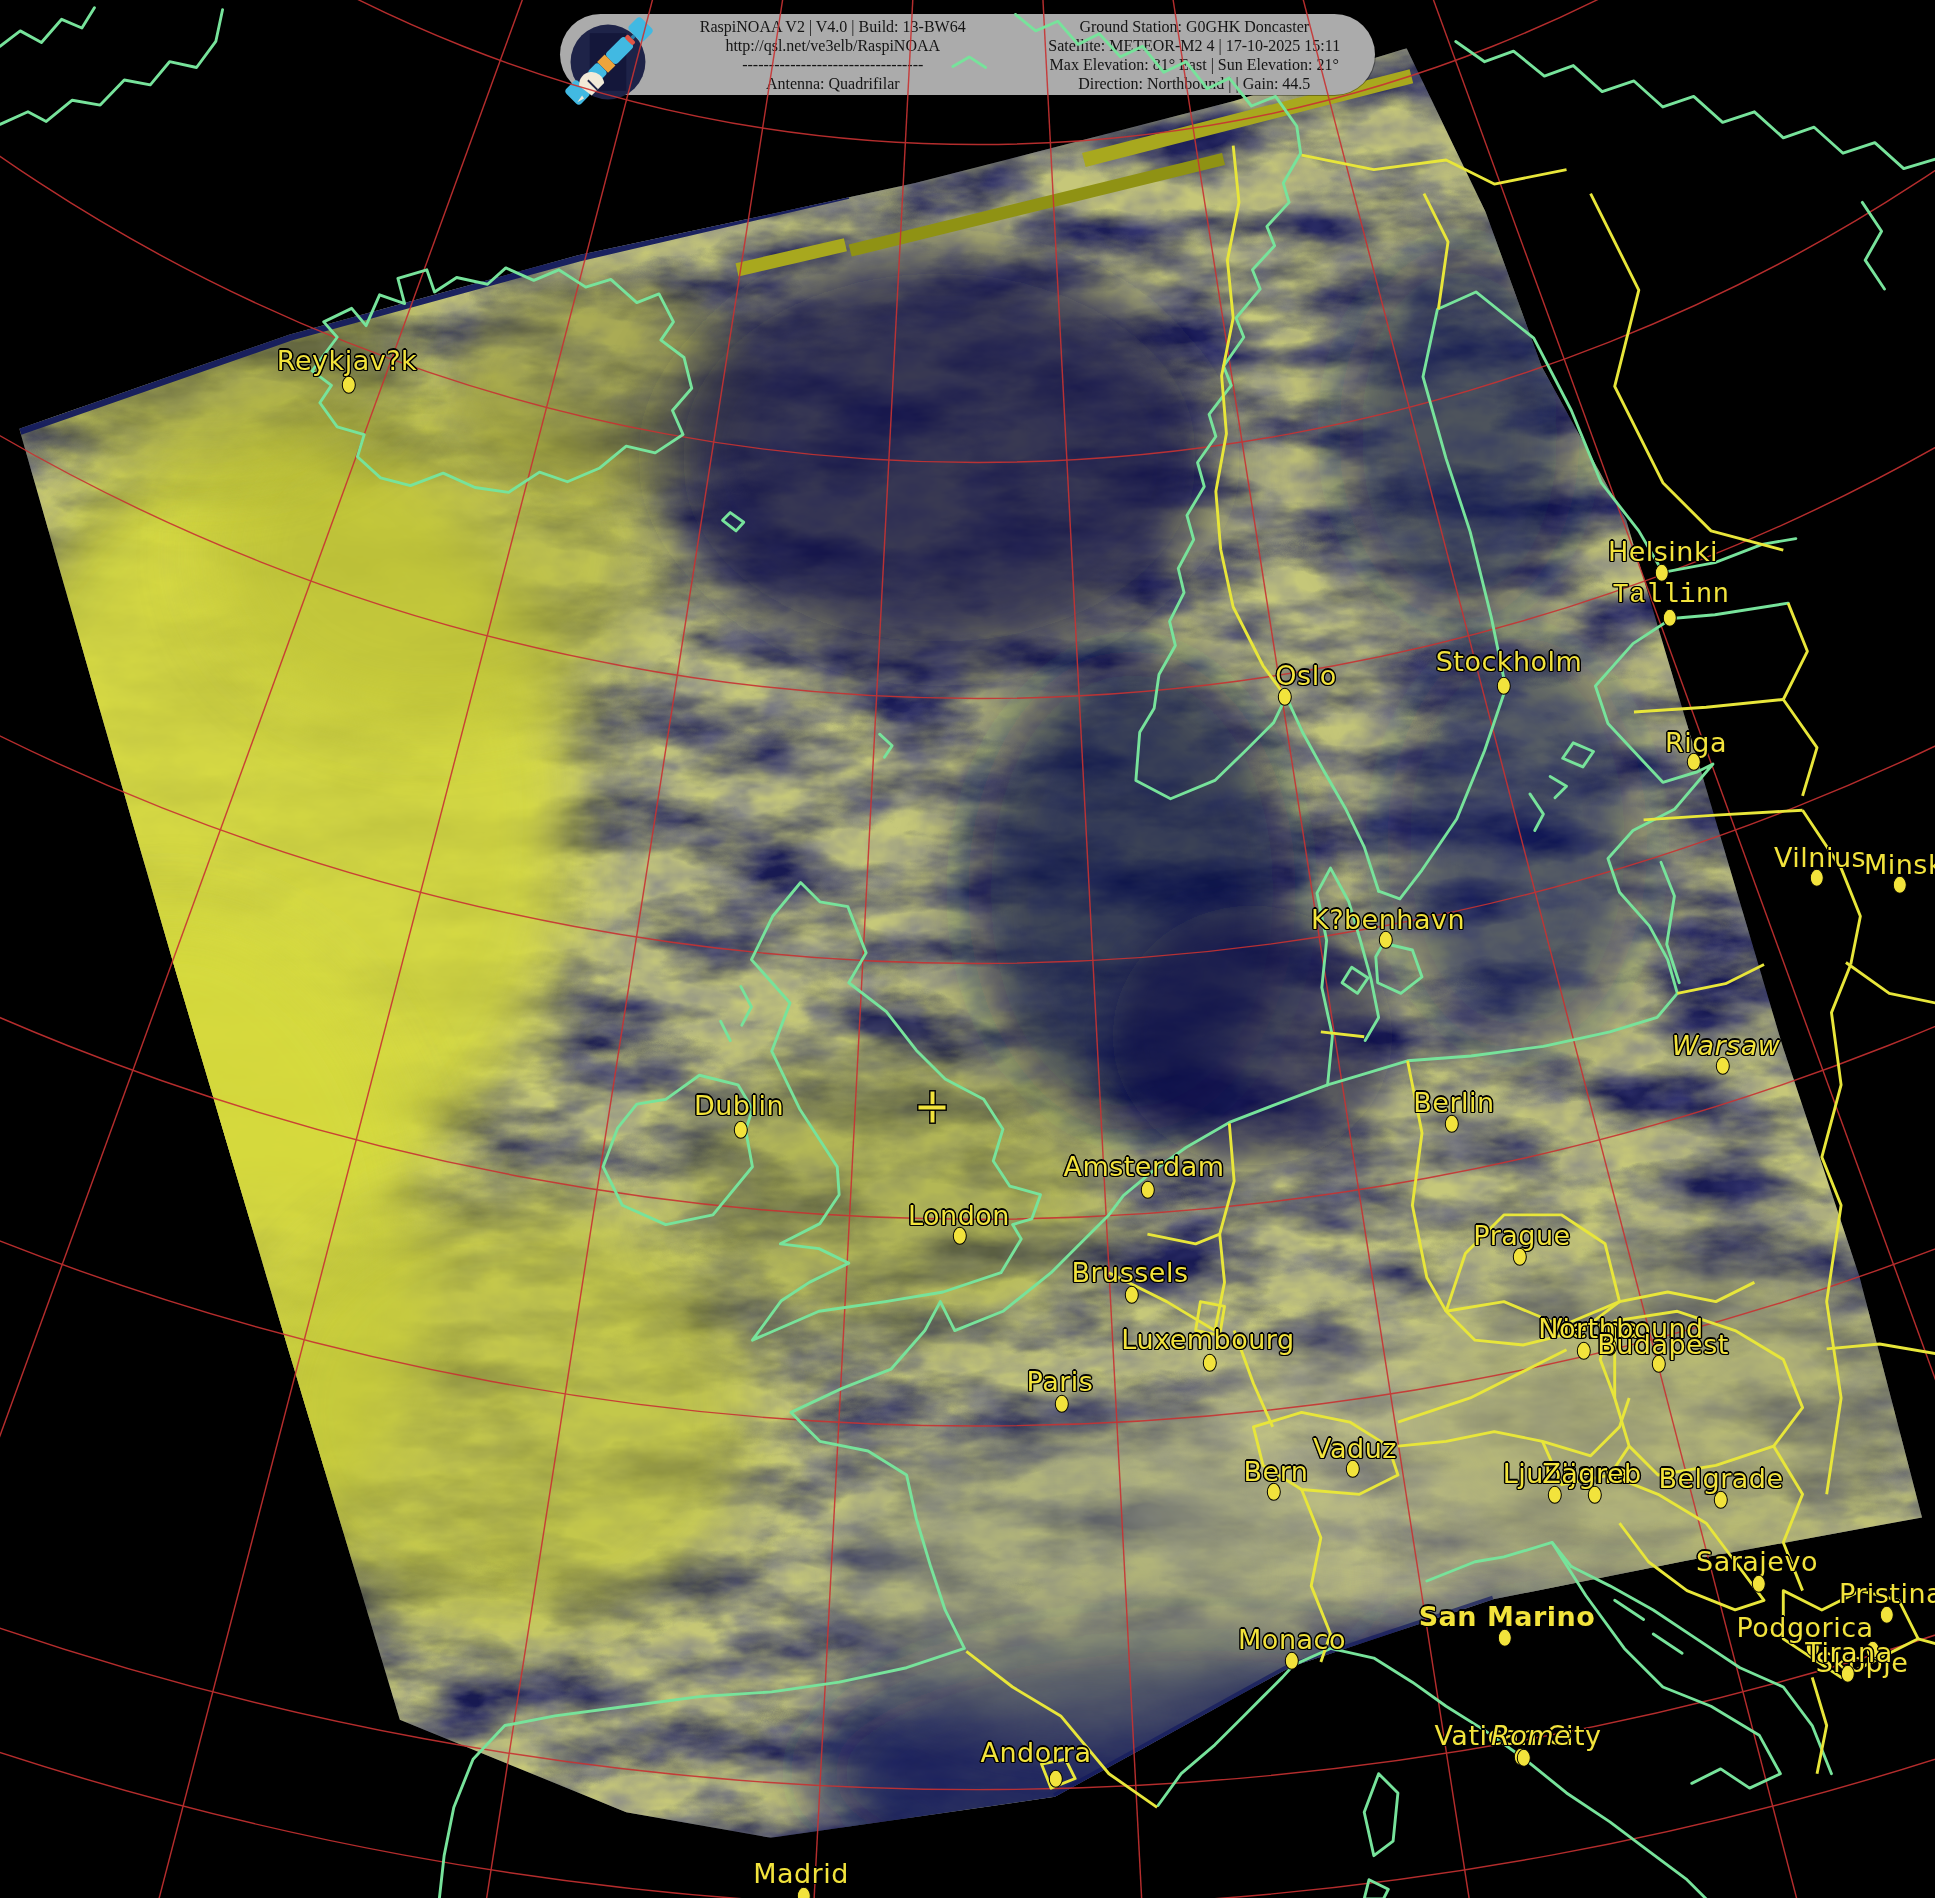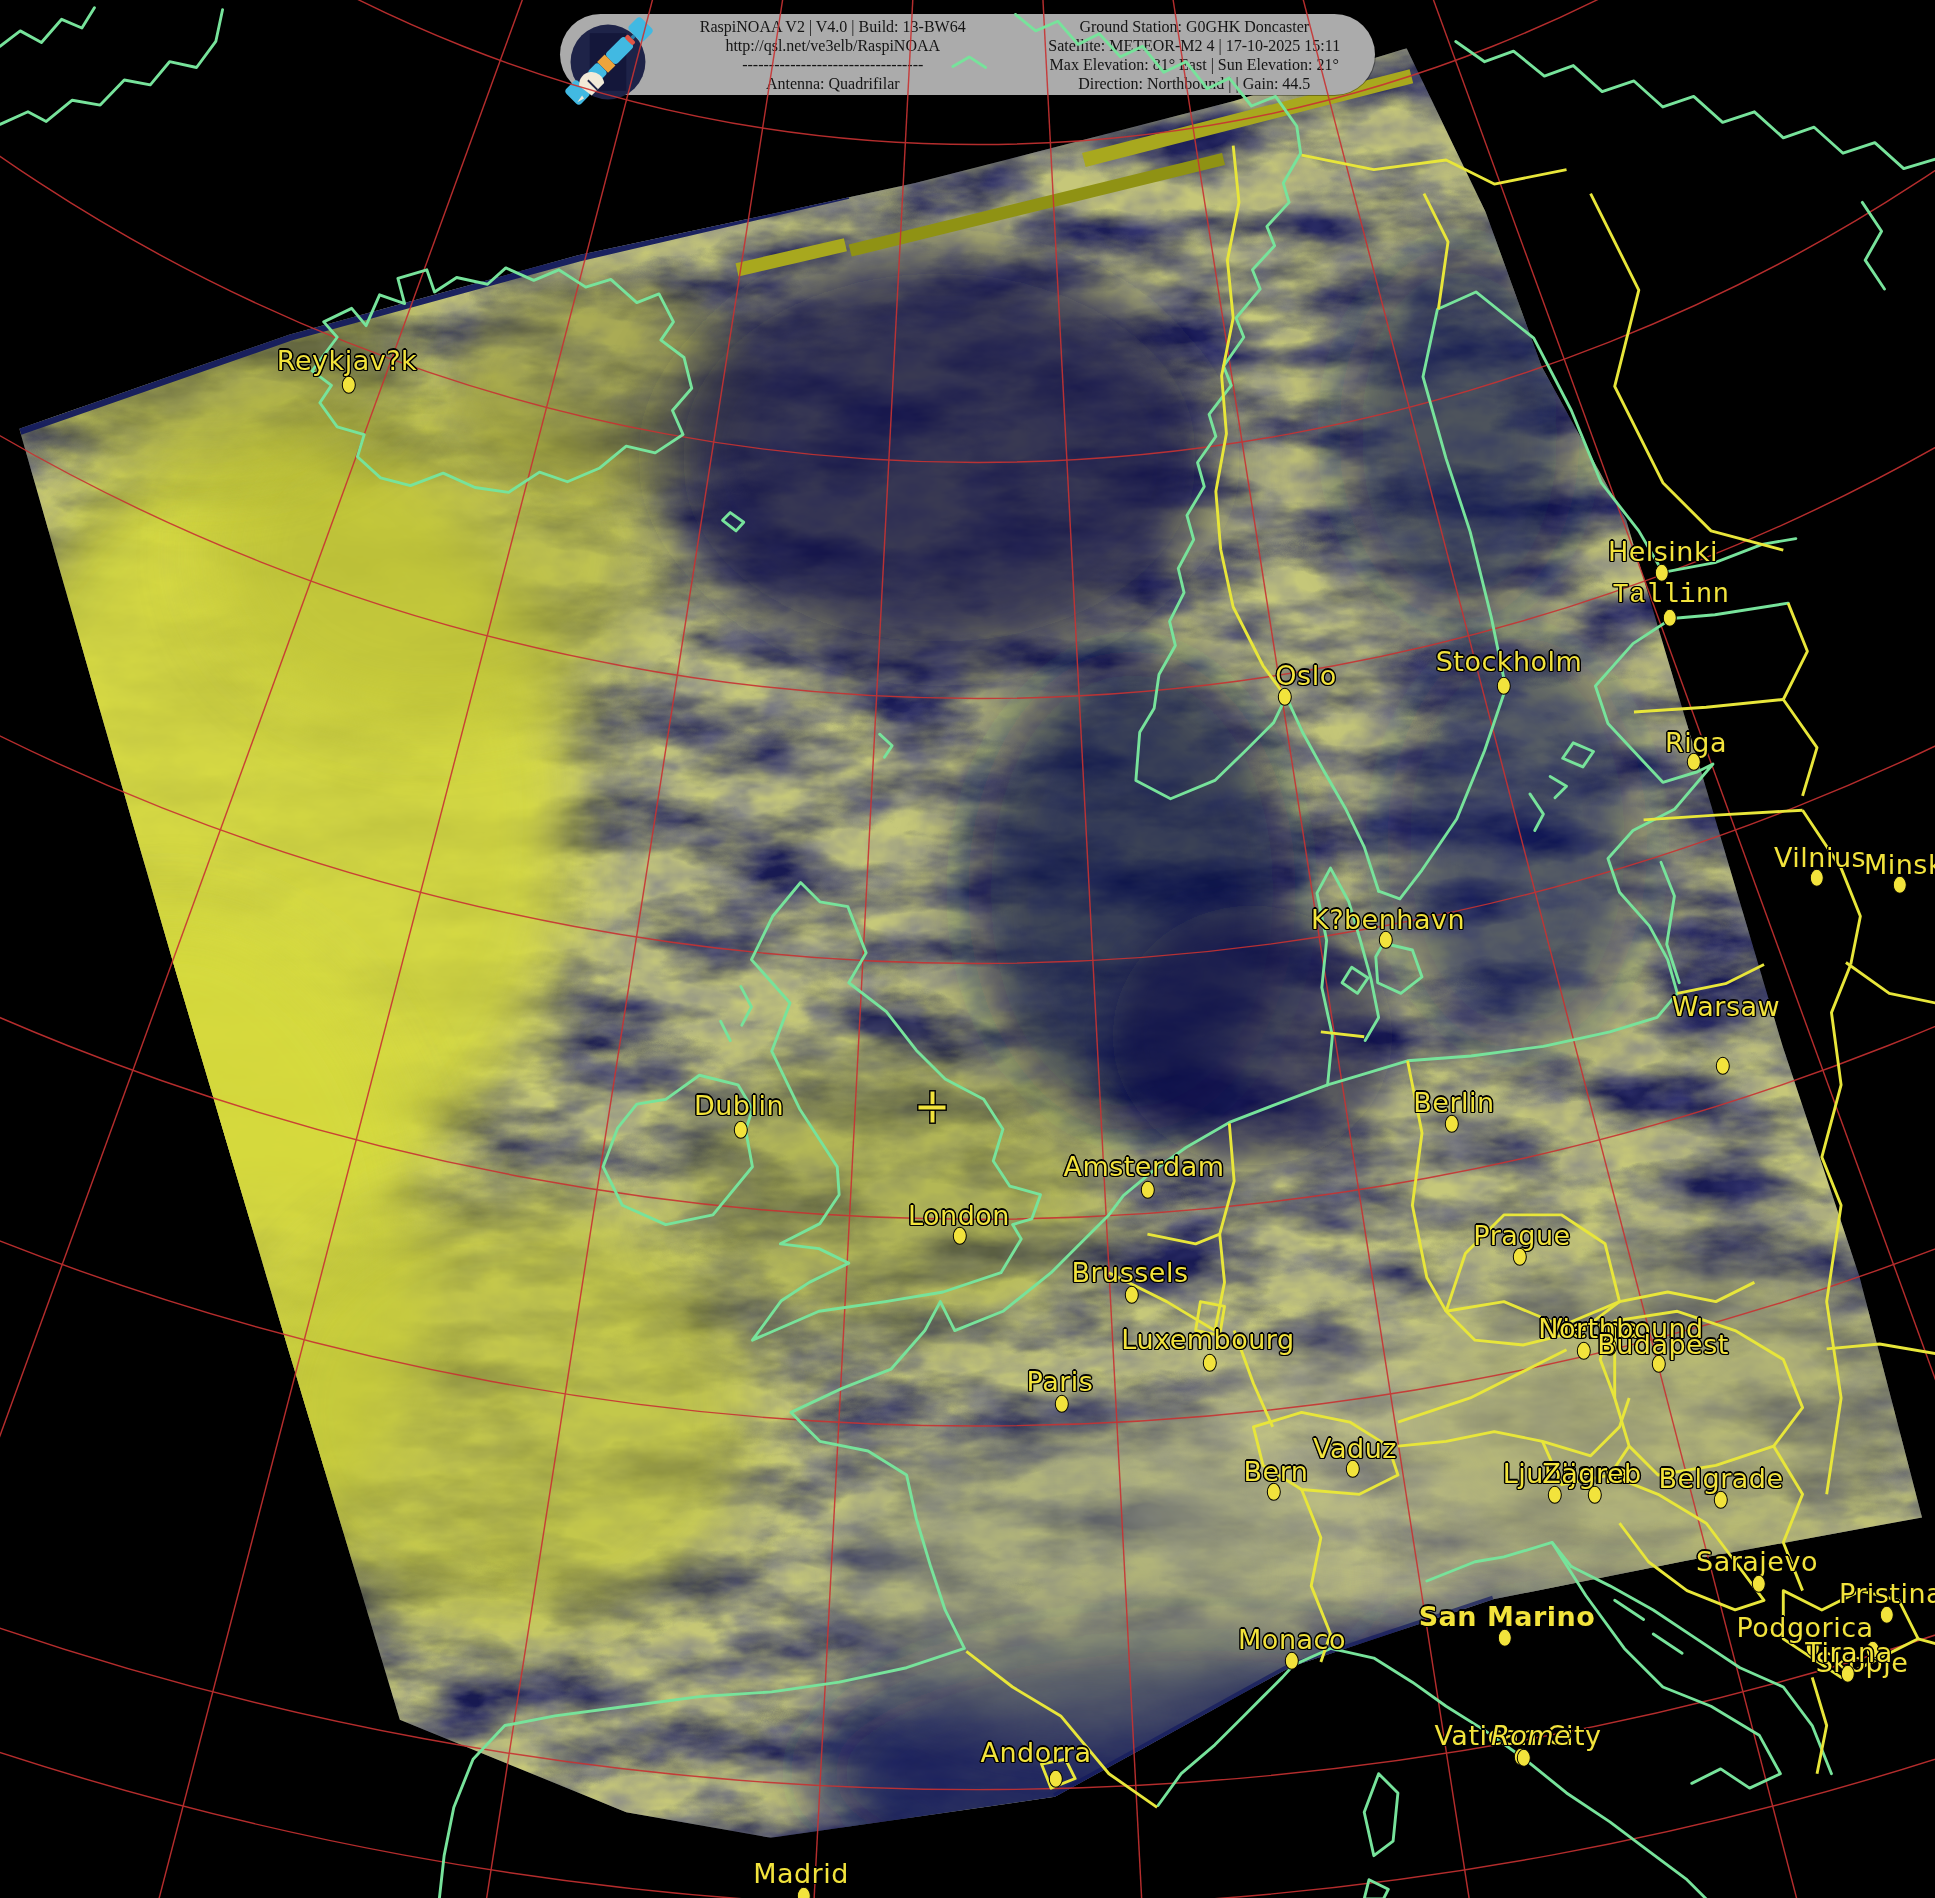--- a/index.html
+++ b/index.html
@@ -255,21 +255,21 @@
 
     <div class="city-label" style="left: 1820px; top: 857px;">Vilnius</div>
     <div class="city-dot" style="left: 1817px; top: 878px;"></div>
 
     <div class="city-label" style="left: 1904px; top: 864px;">Minsk</div>
     <div class="city-dot" style="left: 1900px; top: 885px;"></div>
 
     <div class="city-label" style="left: 1388px; top: 919px;">K?benhavn</div>
     <div class="city-dot" style="left: 1386px; top: 940px;"></div>
 
-    <div class="city-label" style="left: 1726px; top: 1006px;">Warsaw</div>
+    <div class="city-label" style="left: 1726px; top: 1045px; font-style: italic;">Warsaw</div>
     <div class="city-dot" style="left: 1723px; top: 1066px;"></div>
 
     <div class="city-label" style="left: 739px; top: 1105px;">Dublin</div>
     <div class="city-dot" style="left: 741px; top: 1130px;"></div>
 
     <div class="city-label" style="left: 1454px; top: 1102px;">Berlin</div>
     <div class="city-dot" style="left: 1452px; top: 1124px;"></div>
 
     <div class="city-label" style="left: 1144px; top: 1166px;">Amsterdam</div>
     <div class="city-dot" style="left: 1148px; top: 1190px;"></div>

